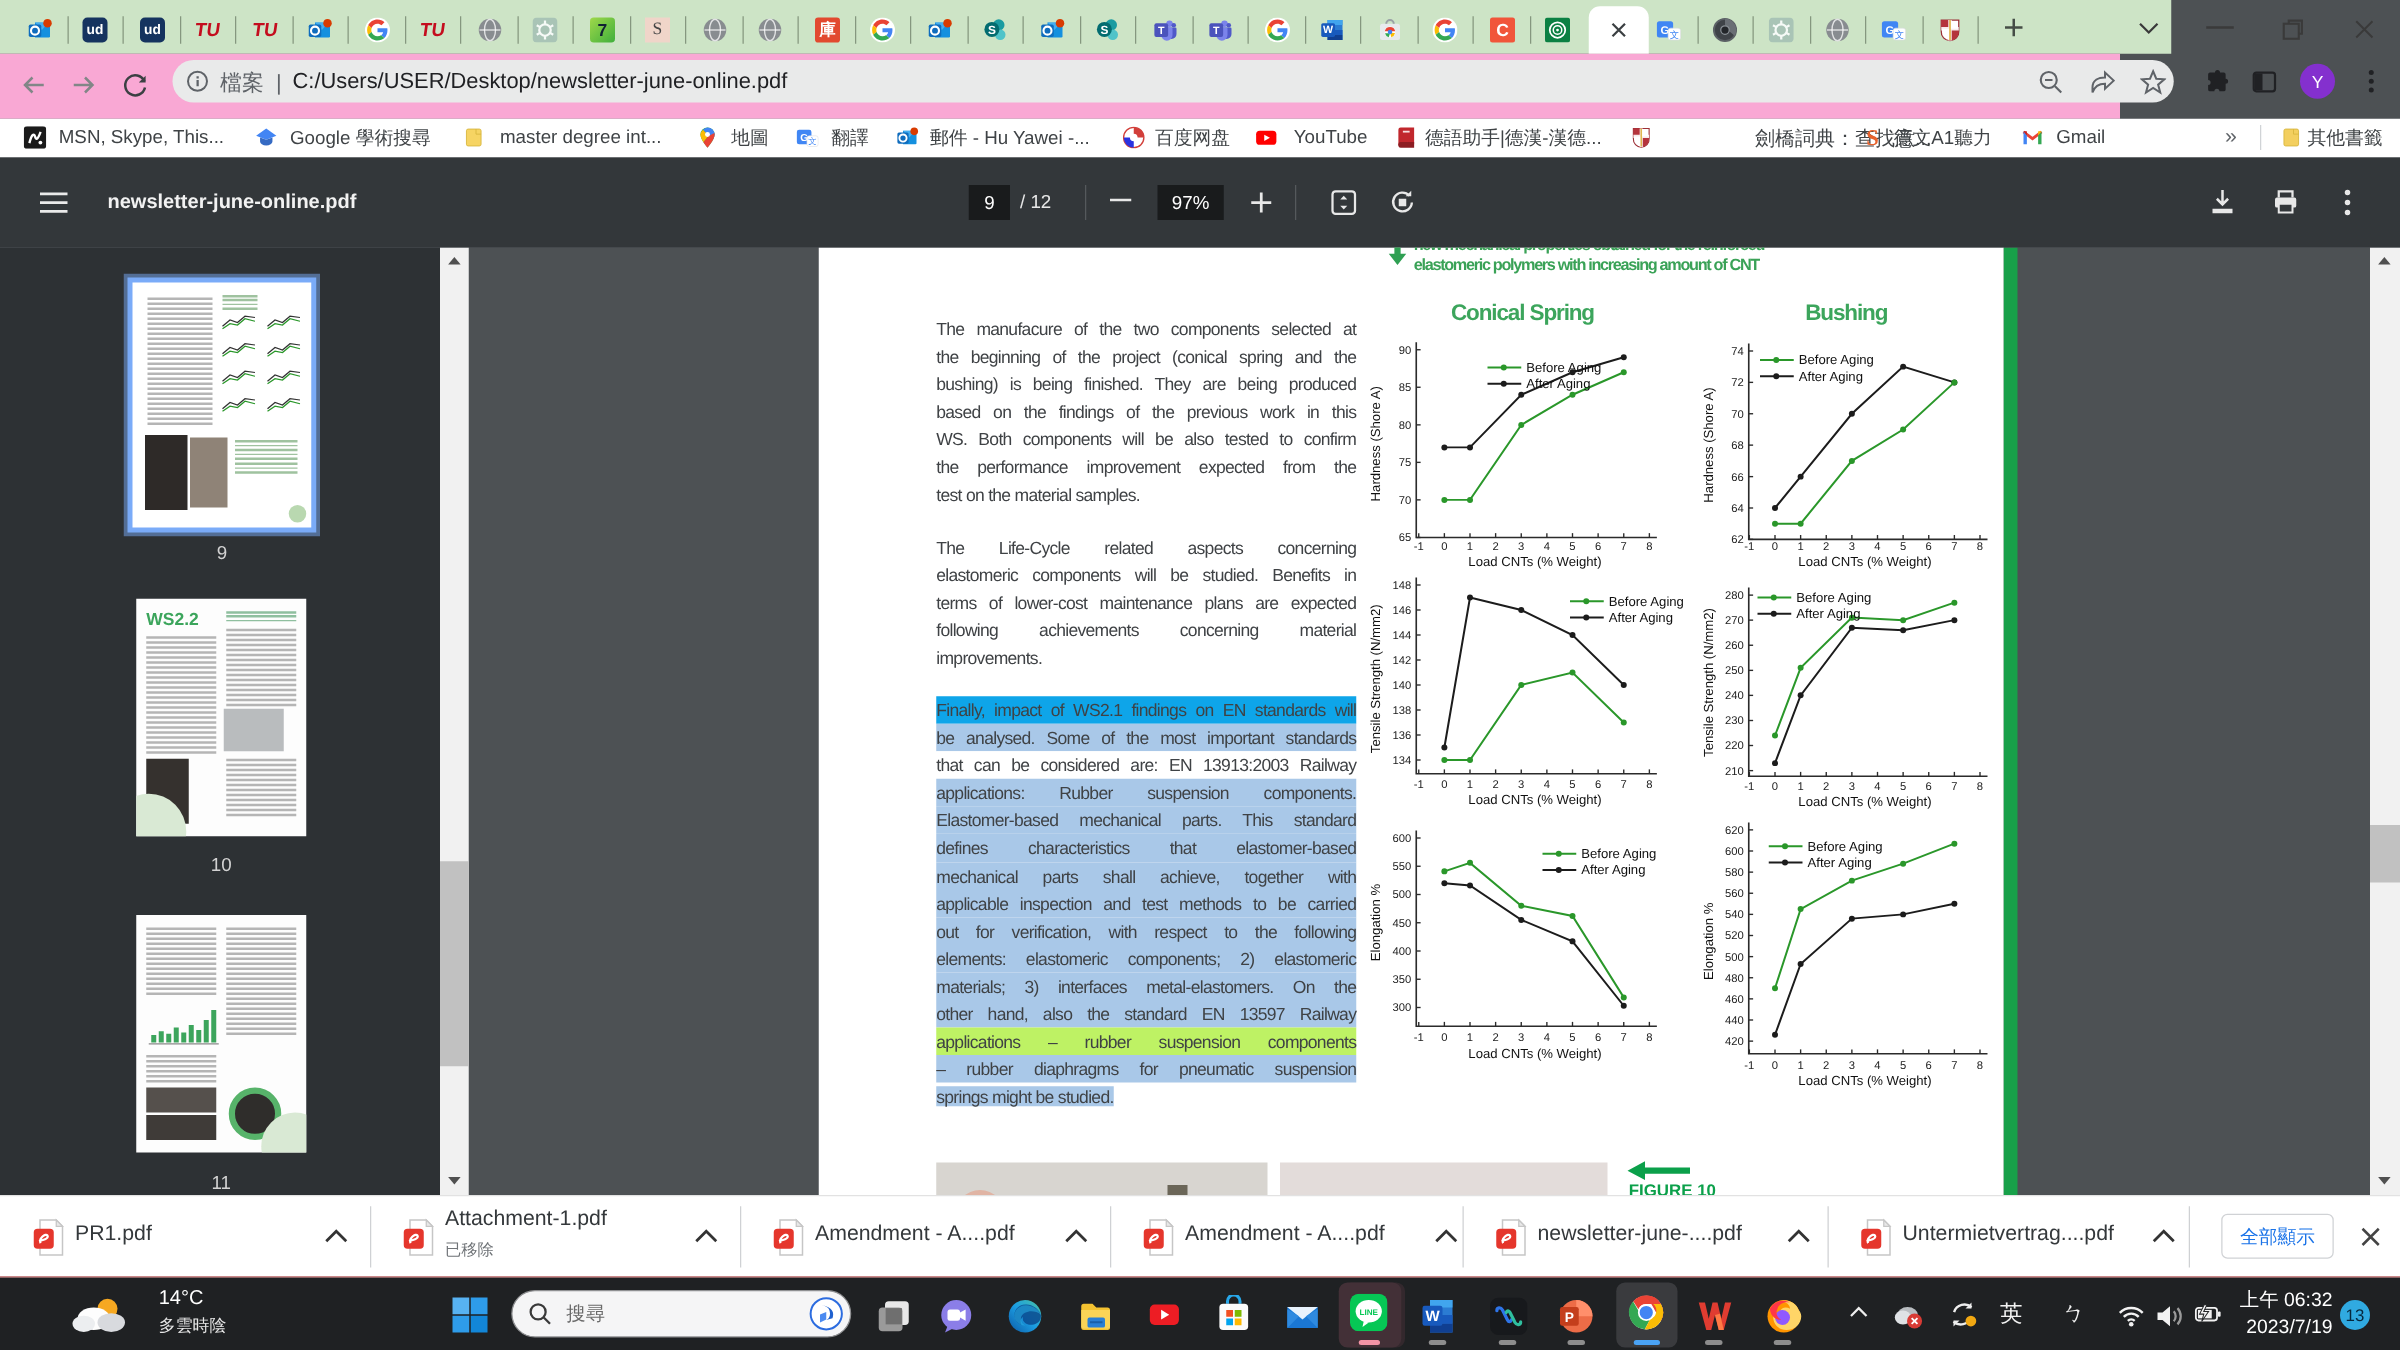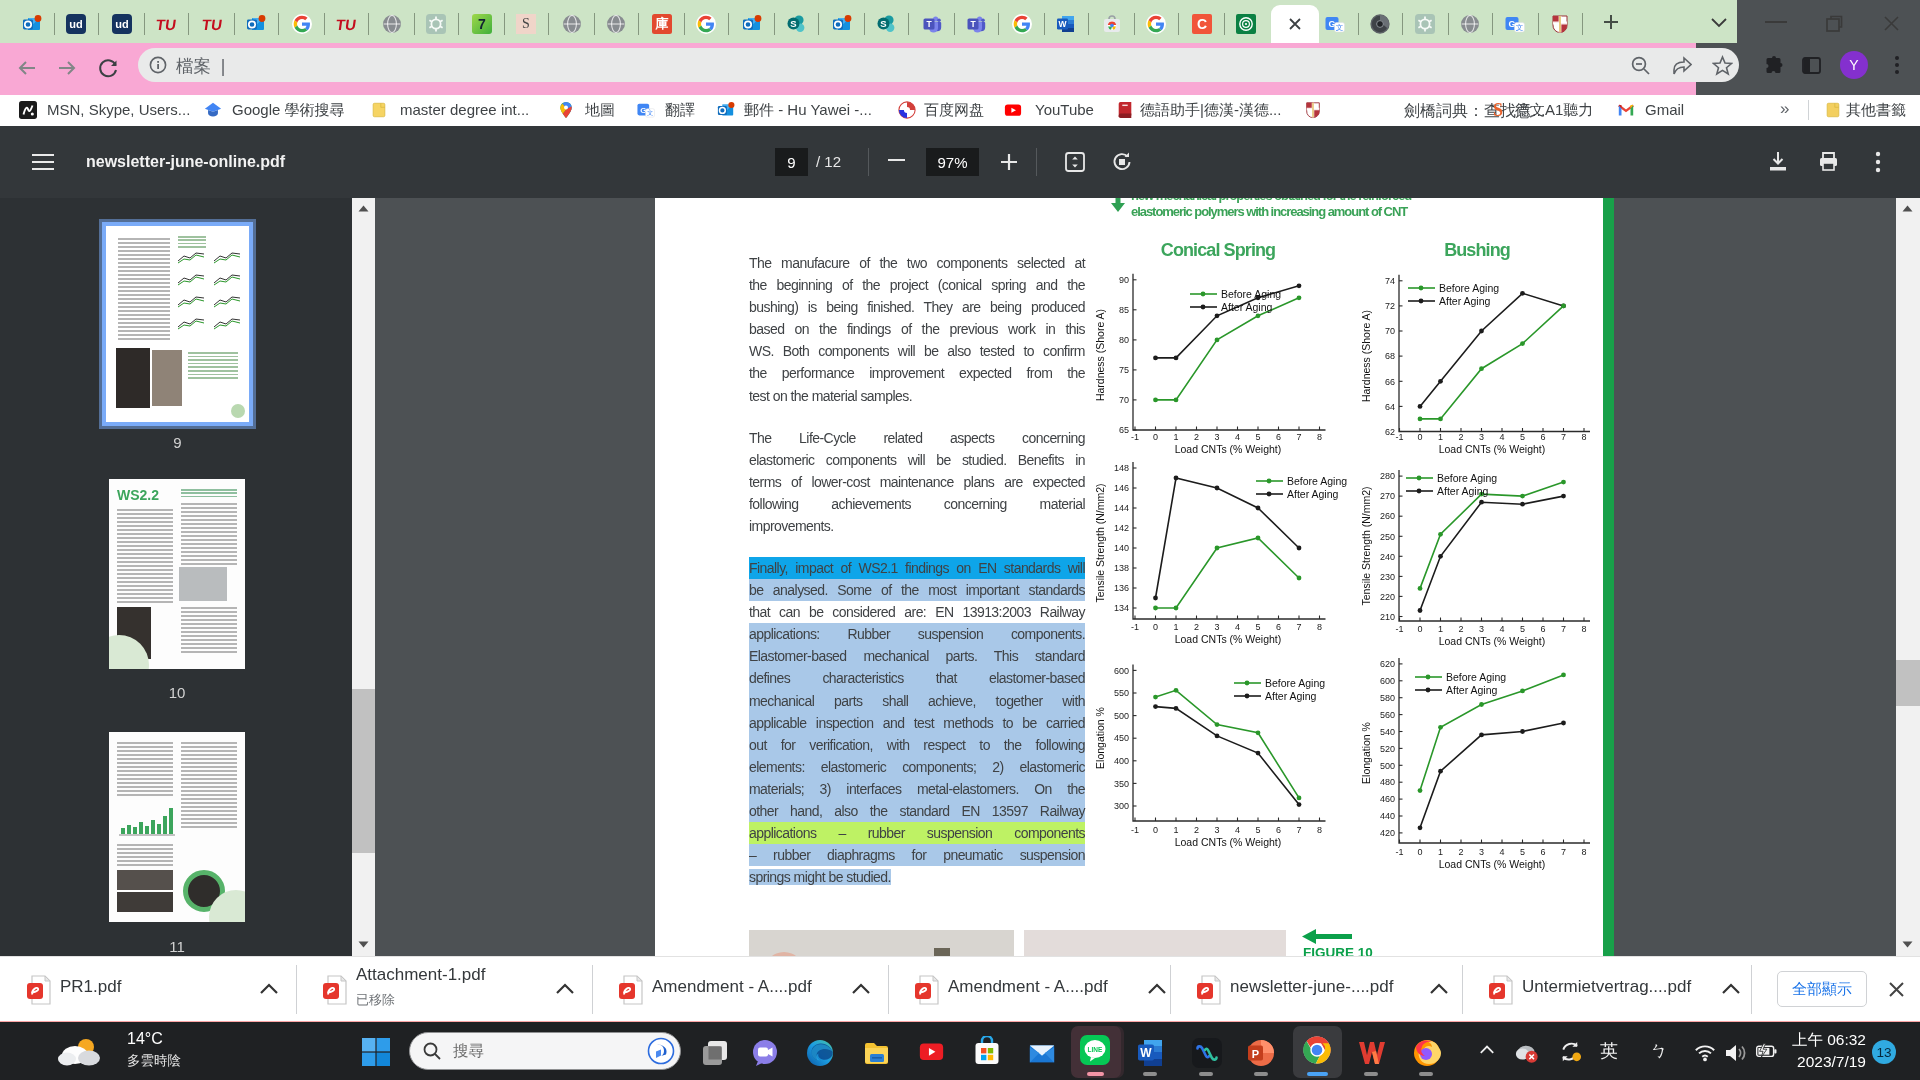--- a/index.html
+++ b/index.html
@@ -333,20 +333,21 @@
       <path d="M18.5 8 A8 8 0 1 0 19 13" fill="none" stroke="#3c4043" stroke-width="2"></path>
       <path d="M19.5 3.5 v5.5 h-5.5 Z" fill="#3c4043"></path>
     </svg>
   <div style="position:absolute;left:138px;top:5px;width:1601px;height:34px;border-radius:17px;background:#e9eaea"></div>
   <svg style="position:absolute;left:149px;top:13px" width="18" height="18" viewBox="0 0 18 18">
       <circle cx="9" cy="9" r="7.6" fill="none" stroke="#5f6368" stroke-width="1.6"></circle>
       <rect x="8.2" y="8" width="1.8" height="5" fill="#5f6368"></rect>
       <rect x="8.2" y="5" width="1.8" height="1.8" fill="#5f6368"></rect>
     </svg>
   <div style="position:absolute;left:176px;top:11px;font-size:17.5px;color:#5f6368">檔案&nbsp;&nbsp;|</div>
+  <div style="position:absolute;left:234px;top:11px;font-size:17.5px;color:#202124">C:/Users/USER/Desktop/newsletter-june-online.pdf</div>
   <svg style="position:absolute;left:1630px;top:12px" width="21" height="21" viewBox="0 0 21 21">
       <circle cx="9" cy="9" r="6.4" fill="none" stroke="#5f6368" stroke-width="1.7"></circle>
       <path d="M14 14 L19 19" stroke="#5f6368" stroke-width="1.7"></path>
       <path d="M6 9 h6" stroke="#5f6368" stroke-width="1.7"></path>
     </svg>
   <svg style="position:absolute;left:1671px;top:12px" width="21" height="21" viewBox="0 0 21 21">
       <path d="M3 19 V15 C3 9 8 7 13 7 V3 L20 9.5 L13 16 V12 C9 12 5 13 3 19 Z" fill="none" stroke="#5f6368" stroke-width="1.6"></path>
     </svg>
   <svg style="position:absolute;left:1712px;top:12px" width="21" height="21" viewBox="0 0 21 21">
       <path d="M10.5 2 L13 8 L19.5 8.5 L14.5 12.7 L16.2 19 L10.5 15.4 L4.8 19 L6.5 12.7 L1.5 8.5 L8 8 Z" fill="none" stroke="#5f6368" stroke-width="1.6"></path>
@@ -367,21 +368,21 @@
 </div>
 
 <div style="position:absolute;left:0;top:95px;width:1920px;height:31px;background:#ffffff">
 <div style="position:absolute;left:19px;top:6px">
       <svg width="18" height="18" viewBox="0 0 20 20">
         <rect width="20" height="20" rx="3" fill="#1b1b1b"></rect>
         <path d="M5 15 C7 7 9 6 10 9 C11 12 12 13 15 5" stroke="#fff" stroke-width="2.1" fill="none"></path>
         <circle cx="14.8" cy="14.5" r="1.7" fill="#fff"></circle>
       </svg>
     </div>
-    <div style="position:absolute;left:47px;top:6px;font-size:15px;color:#3f4346;white-space:nowrap">MSN, Skype, Users...</div>
+    <div style="position:absolute;left:47px;top:6px;font-size:15px;color:#3f4346;white-space:nowrap">MSN, Skype, This...</div>
 <div style="position:absolute;left:204px;top:6px">
       <svg width="18" height="18" viewBox="0 0 20 20">
         <path d="M10 2 L19 8.5 L10 12 L1 8.5 Z" fill="#4285f4"></path>
         <path d="M4.5 10 v3.5 a5.5 3.6 0 0 0 11 0 V10 L10 12 Z" fill="#356ac3"></path>
       </svg>
     </div>
     <div style="position:absolute;left:232px;top:6px;font-size:15px;color:#3f4346;white-space:nowrap">Google 學術搜尋</div>
 <div style="position:absolute;left:370px;top:6px">
       <svg width="18" height="18" viewBox="0 0 20 20">
         <rect x="3.5" y="2.5" width="13" height="15" rx="1.5" fill="#f6d463" stroke="#d8b73e" stroke-width=".8"></rect>

